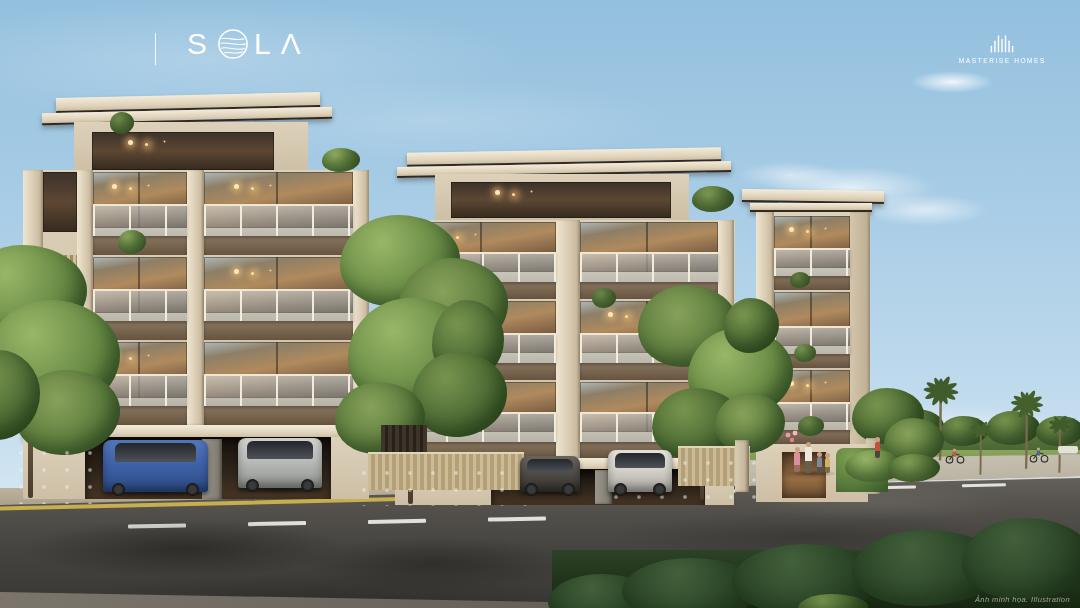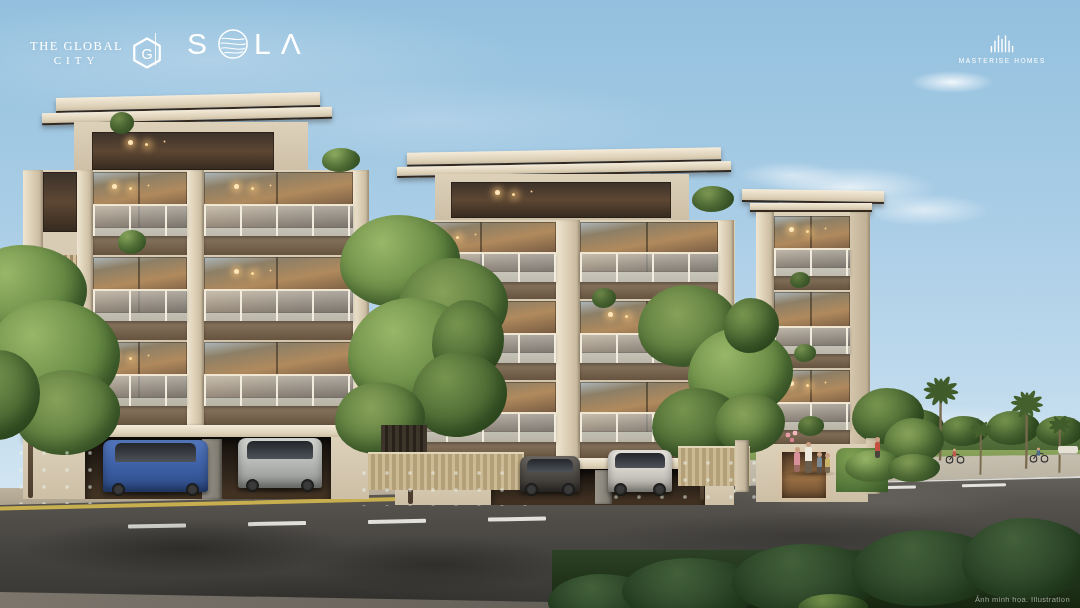--- a/index.html
+++ b/index.html
@@ -72,21 +72,21 @@
   .header{left:0;top:0;width:1080px;height:95px;z-index:9;color:#fff;}
   .logo-gc{position:absolute;left:30px;top:36px;display:flex;align-items:center;gap:7px;text-shadow:0 0 4px rgba(120,160,190,.35);}
   .gc-text{text-align:center;font-family:"Liberation Serif",serif;line-height:1.1;}
   .gc-line1{font-size:12.5px;letter-spacing:1.5px;}
   .gc-line2{font-size:11px;letter-spacing:5px;}
   .divider{position:absolute;left:155px;top:33px;width:1px;height:32px;background:rgba(255,255,255,.85);}
   .logo-sola{position:absolute;left:187px;top:27px;display:flex;align-items:center;gap:5px;font-size:30px;font-weight:300;letter-spacing:5px;}
   .logo-sola .glyph{display:inline-block;}
   .logo-mh{position:absolute;right:34px;top:32px;display:flex;flex-direction:column;align-items:center;gap:3px;}
   .mh-text{font-size:6.5px;letter-spacing:1.6px;white-space:nowrap;}
-  .watermark{right:10px;bottom:4px;z-index:9;font-size:7.5px;color:rgba(255,255,255,.55);letter-spacing:.4px;}
+  .watermark{right:10px;bottom:4px;z-index:9;font-size:7.5px;font-style:italic;color:rgba(255,255,255,.55);letter-spacing:.4px;}
 </style>
 </head>
 <body>
 
 <div class="stage">
 
   <div class="abs clouds"></div>
 
   <div class="abs" style="left:835px;top:430px;width:250px;height:45px;z-index:2;background:linear-gradient(180deg,#5d7b43,#44602f 60%,#36502a);border-radius:10px 10px 0 0;"></div>
   <div class="abs cl d" style="left:838px;top:414px;width:52px;height:32px;z-index:2;"></div>
@@ -420,30 +420,20 @@
     <div class="abs darkbase flw" style="left:0;top:34px;width:532px;height:60px;"></div>
     <div class="abs cl b flw" style="left:-4px;top:58px;width:110px;height:52px;"></div>
     <div class="abs cl b flw" style="left:70px;top:42px;width:140px;height:62px;"></div>
     <div class="abs cl b flw" style="left:180px;top:28px;width:150px;height:70px;"></div>
     <div class="abs cl b flw" style="left:300px;top:14px;width:150px;height:76px;"></div>
     <div class="abs cl b flw" style="left:410px;top:2px;width:130px;height:82px;"></div>
     <div class="abs cl d" style="left:246px;top:78px;width:70px;height:26px;"></div>
   </div>
 
   <div class="abs header">
-    <div class="logo-gc">
-      <div class="gc-text">
-        <div class="gc-line1">THE GLOBAL</div>
-        <div class="gc-line2">CITY</div>
-      </div>
-      <svg width="34" height="34" viewBox="0 0 40 40">
-        <polygon points="20,3 35,11.5 35,28.5 20,37 5,28.5 5,11.5" fill="none" stroke="#fff" stroke-width="2.6" stroke-linejoin="round"></polygon>
-        <text x="20" y="27" text-anchor="middle" font-size="17" fill="#fff" font-family="Liberation Sans, sans-serif">G</text>
-      </svg>
-    </div>
     <div class="divider"></div>
     <div class="logo-sola" aria-label="SOLA">
       <span class="glyph">S</span>
       <svg width="32" height="32" viewBox="0 0 34 34">
         <defs>
             <clipPath id="oc">
               <circle cx="17" cy="17" r="13.5"></circle>
             </clipPath>
           </defs>
         <circle cx="17" cy="17" r="15" fill="none" stroke="#fff" stroke-width="1.6"></circle>

